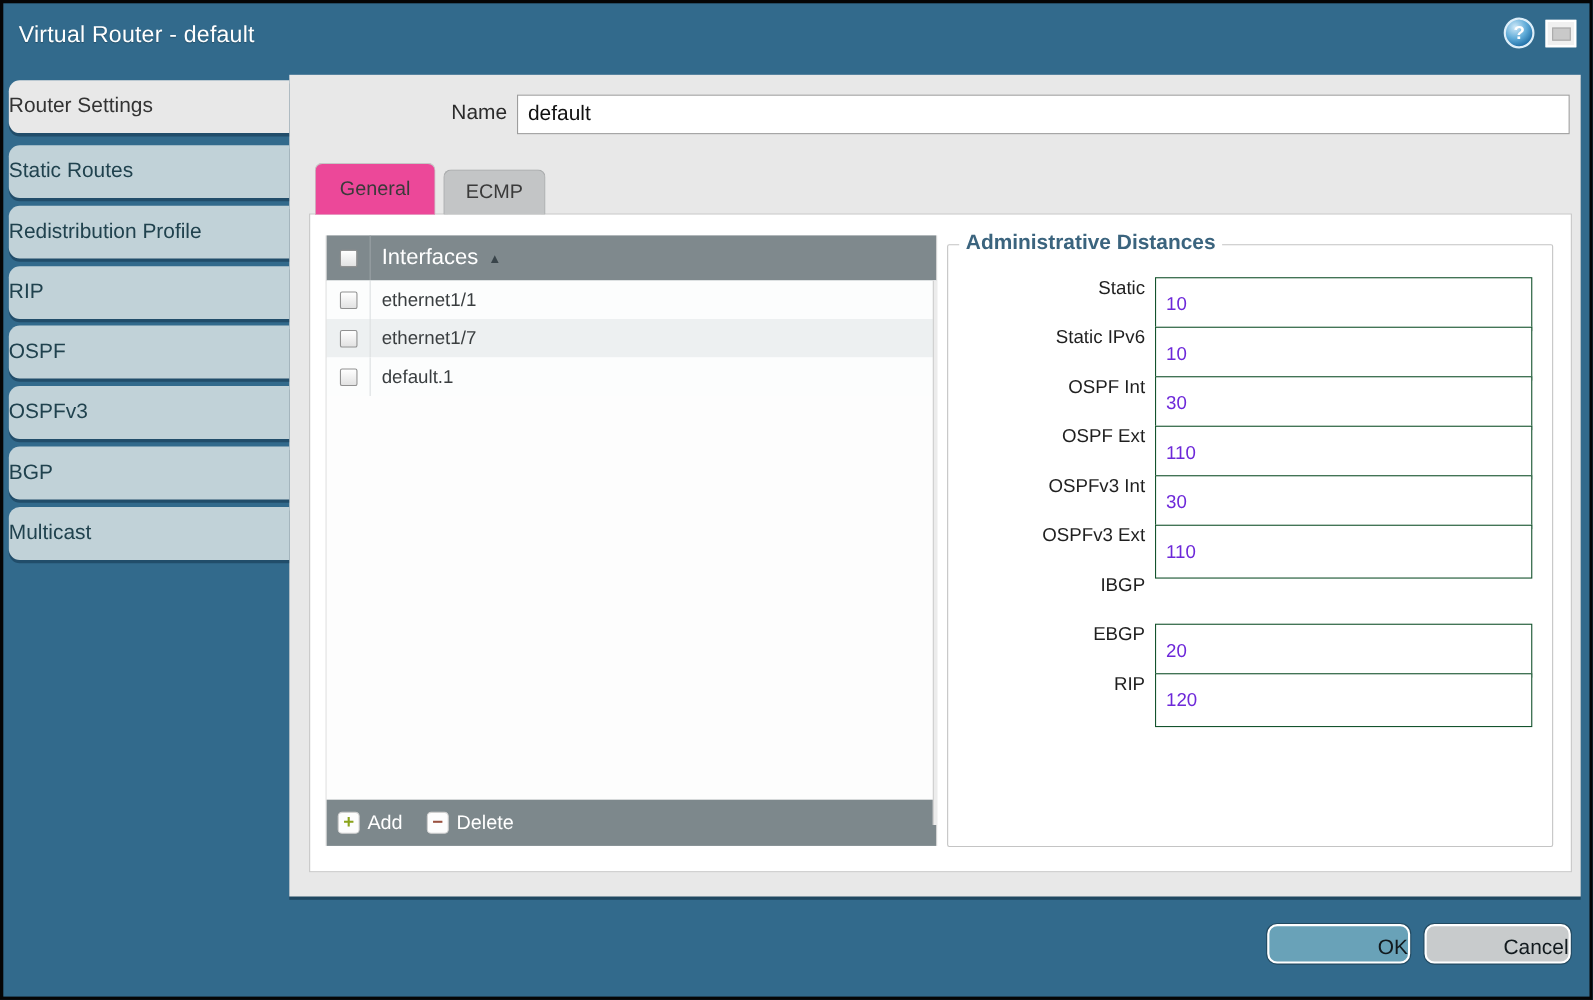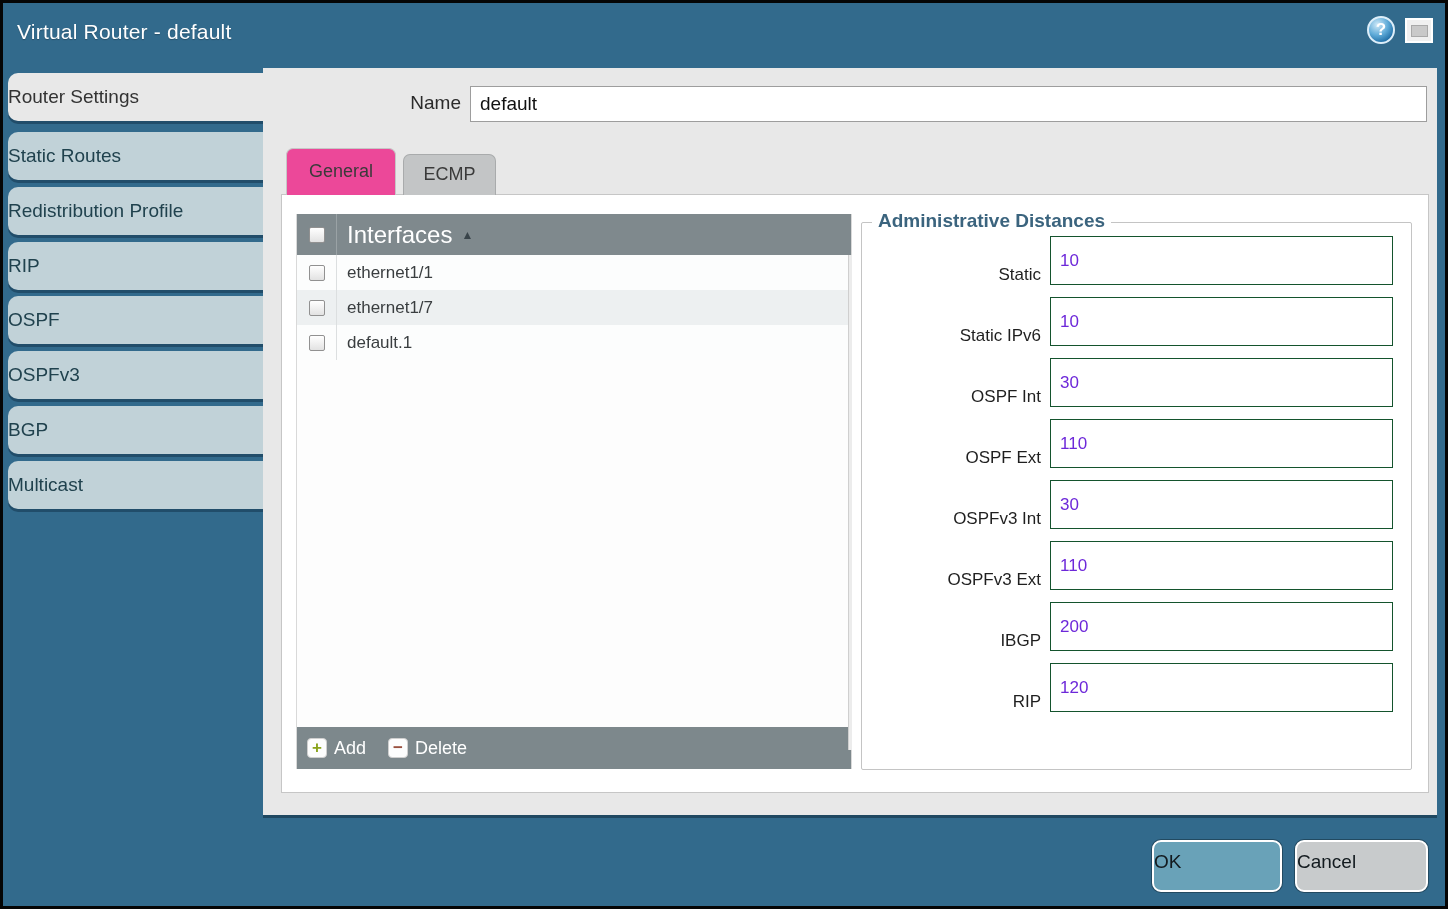--- a/index.html
+++ b/index.html
@@ -84,21 +84,21 @@
   .tbl-header{
     height:41px;background:var(--grid-gray);display:flex;align-items:center;flex:0 0 auto;cursor:pointer;
   }
   .cb-cell{width:40px;display:flex;justify-content:center;align-items:center;flex:0 0 auto;align-self:stretch;}
   .tbl-header .cb-cell{border-right:1px solid #9aa2a5;}
   .tbl-row .cb-cell{border-right:1px solid #dcdfe0;}
   .checkbox{
     width:16px;height:16px;border:1px solid #919191;border-radius:2px;
     background:linear-gradient(#ffffff,#e2e2e2);cursor:pointer;
   }
-  .hdr-label{color:#fff;font-size:24px;padding-left:10px;}
+  .hdr-label{color:#fff;font-size:20px;padding-left:10px;}
   .sort-icon{color:#39444a;font-size:12px;margin-left:9px;}
   .tbl-row{height:35px;display:flex;align-items:center;flex:0 0 auto;cursor:pointer;}
   .tbl-row.even{background:#fcfdfd;}
   .tbl-row.odd{background:#edf0f1;}
   .row-label{font-size:17px;color:#3a3e40;padding-left:10px;}
   .tbl-spacer{flex:1 1 auto;background:#fdfdfd;}
   .tbl-footer{
     height:42px;background:#7d888c;display:flex;align-items:center;gap:22px;
     padding-left:10px;flex:0 0 auto;
   }
@@ -118,30 +118,30 @@
   
   .fieldset{
     position:absolute;left:579px;top:27px;width:551px;height:548px;
     border:1px solid #c4c4c4;border-radius:2px;
   }
   .legend{
     position:absolute;left:10px;top:-13px;background:#fff;padding:0 6px;
     font-size:19px;font-weight:bold;color:var(--legend-teal);
   }
   .fields{position:absolute;left:0;top:29px;width:100%;}
-  .field-row{display:flex;align-items:flex-end;height:33px;margin-bottom:28px;}
+  .field-row{display:flex;align-items:flex-start;height:33px;margin-bottom:12px;}
   .field-label{width:188px;text-align:right;padding-right:9px;font-size:17px;color:#1f1f1f;}
   .field-input{
     width:343px;height:49px;border:1px solid #14532d;background:#fff;
     font-size:17px;padding:0 9px;font-family:"Liberation Sans", sans-serif;color:#6d28d9;
   }
   
   .btn{
-    position:absolute;top:837px;height:52px;border:2px solid #fff;border-radius:9px;
-    font-size:19px;color:#121a1e;text-align:left;line-height:40px;cursor:pointer;
+    position:absolute;top:837px;height:36px;border:2px solid #fff;border-radius:9px;
+    font-size:19px;color:#121a1e;text-align:right;line-height:40px;cursor:pointer;
     box-shadow:0 0 0 1px rgba(0,0,0,.3);
   }
   .btn.ok{left:1149px;width:130px;background:var(--ok-blue);}
   .btn.cancel{left:1292px;width:133px;background:var(--cancel-gray);}
 </style>
 </head>
 <body>
 
 <div class="dialog">
 
@@ -234,21 +234,24 @@
         <div class="field-row">
           <div class="field-label">OSPFv3 Int</div>
           <input class="field-input" type="text" value="30" style="">
         </div>
         <div class="field-row">
           <div class="field-label">OSPFv3 Ext</div>
           <input class="field-input" type="text" value="110" style="">
         </div>
         <div class="field-row">
           <div class="field-label">IBGP</div>
-          <input class="field-input" type="text" value="200" style="">
+        </div>
+        <div class="field-row">
+          <div class="field-label">EBGP</div>
+          <input class="field-input" type="text" value="20" style="">
         </div>
         <div class="field-row">
           <div class="field-label">RIP</div>
           <input class="field-input" type="text" value="120" style="">
         </div>
       </div>
     </div>
   </div>
 
   <div class="btn ok">OK</div>

